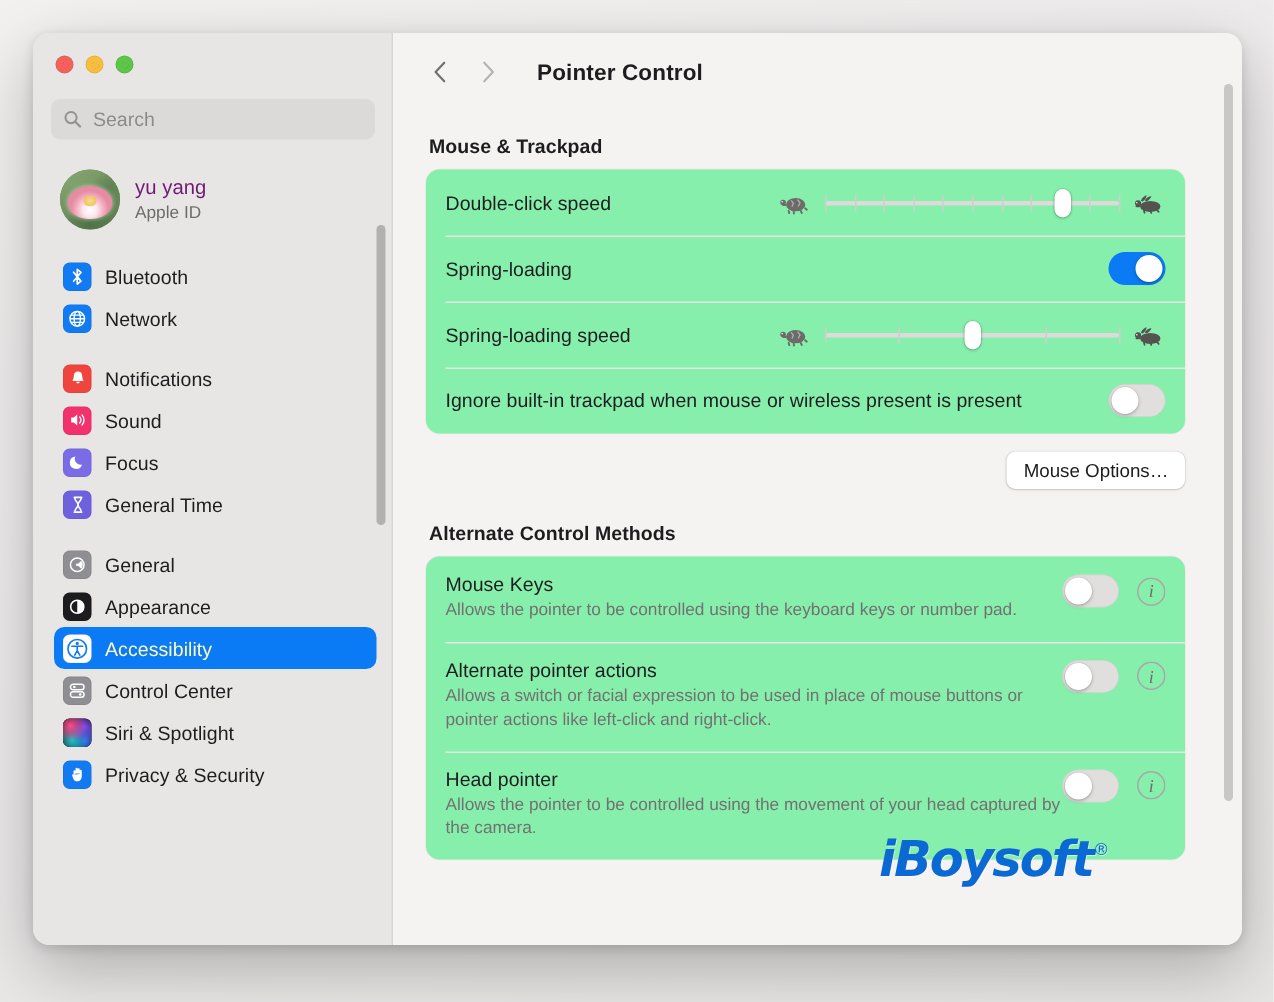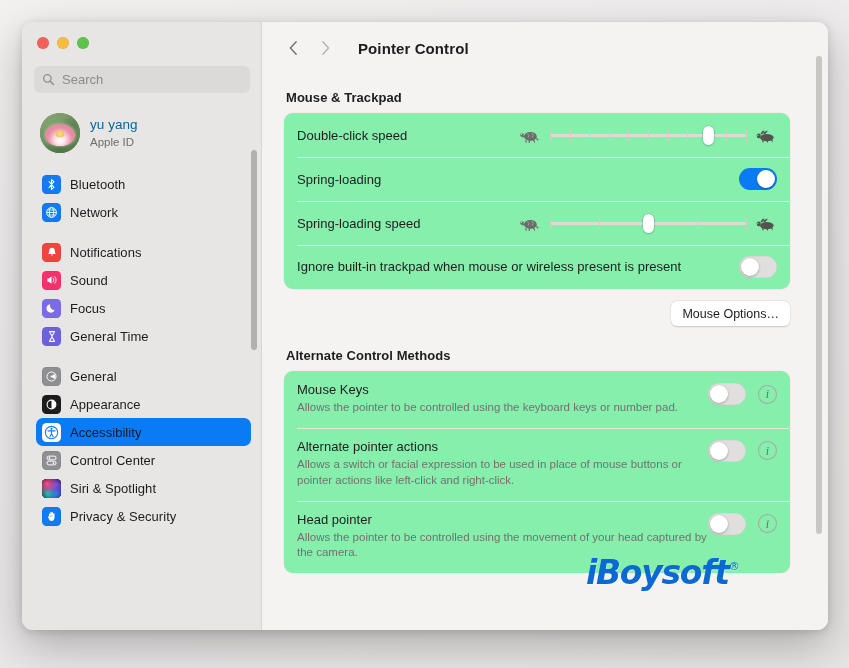--- a/index.html
+++ b/index.html
@@ -135,21 +135,21 @@
   }
   #avatar .core {
     position: absolute;
     left: 50%; top: 53%;
     transform: translate(-50%,-50%);
     width: 9px; height: 7px;
     border-radius: 50%;
     background: radial-gradient(circle, #f7de8a 0%, #eec45c 70%, transparent 100%);
   }
   .acct-text { line-height: 1.22; }
-  .acct-name { font-size: 13.5px; color: #0369a1; letter-spacing: 0.05px; }
+  .acct-name { font-size: 13.5px; color: #701a75; letter-spacing: 0.05px; }
   .acct-sub  { font-size: 11.5px; color: #6e6c6a; margin-top: 1px; }
 
   
   .side-group { margin-top: 12px; }
   .side-item {
     display: flex;
     align-items: center;
     gap: 9px;
     height: 28px;
     margin: 0 10px 0 14px;
@@ -157,21 +157,21 @@
     border-radius: 7px;
     cursor: default;
   }
   .side-item .slabel {
     font-size: 13px;
     color: #1d1d1f;
     letter-spacing: 0.05px;
     white-space: nowrap;
   }
   .side-item.selected { background: #0a7bf5; }
-  .side-item.selected .slabel { color: #0f172a; }
+  .side-item.selected .slabel { color: #fef9c3; }
 
   .sicon {
     width: 19px; height: 19px;
     border-radius: 4.5px;
     flex-shrink: 0;
     display: flex;
     align-items: center;
     justify-content: center;
     box-shadow: inset 0 0 0 0.5px rgba(0,0,0,0.07);
   }

